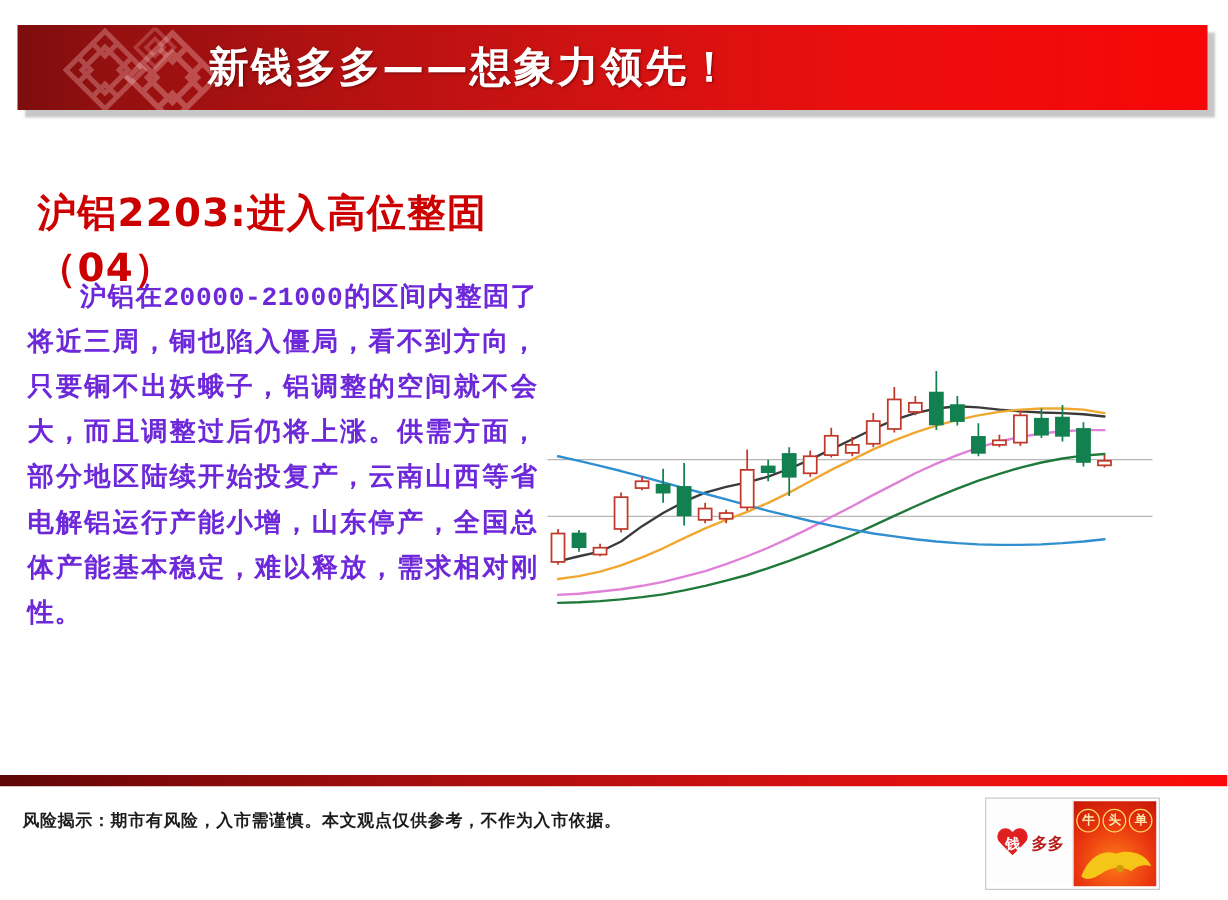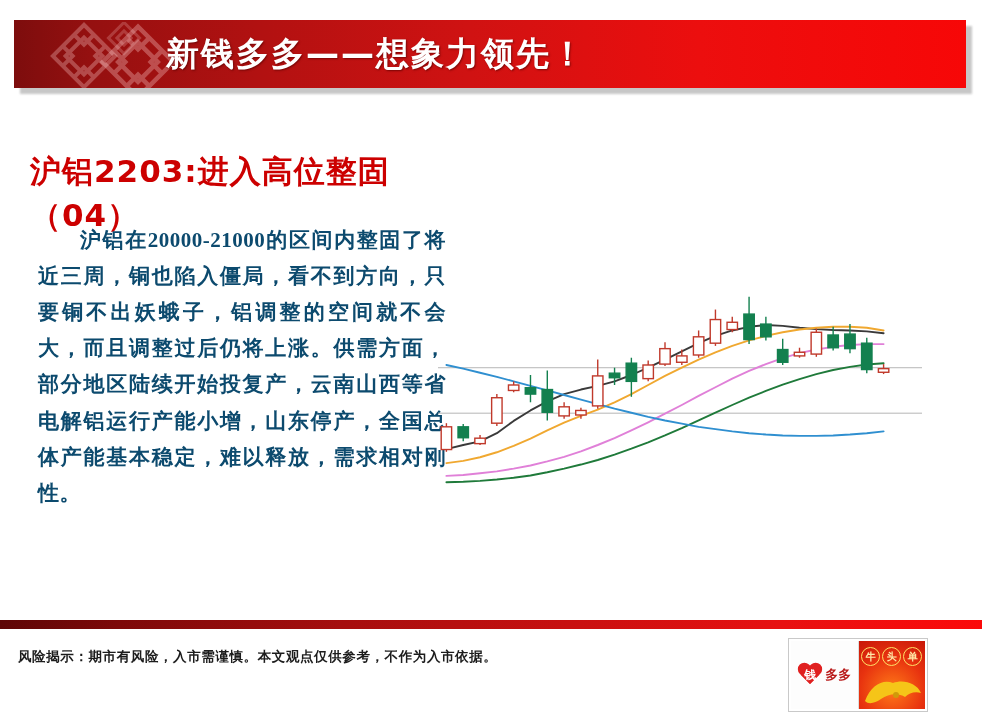--- a/index.html
+++ b/index.html
@@ -34,24 +34,24 @@
   .slide-title{
     position:absolute;left:30px;top:105px;width:400px;
     color:#cc0000;font-size:31px;font-weight:bold;line-height:1.42;
     font-family:"DejaVu Sans","Liberation Sans",sans-serif;
     letter-spacing:1px;
     margin-top:44px;
   }
 
   
   .body-text{
-    position:absolute;left:38px;top:222px;width:408px;
-    font-size:21px;line-height:1.72;color:#0c4a6e;font-weight:bold;
+    position:absolute;left:22px;top:222px;width:408px;
+    font-size:21px;line-height:1.72;color:#6d28d9;font-weight:bold;
     text-align:justify;text-indent:2em;
-    font-family:Liberation Serif, serif;
+    font-family:Liberation Mono, monospace;
     letter-spacing:0.5px;
   }
 
   
   .chart{position:absolute;left:430px;top:255px;width:500px;height:300px;}
   .chart svg{display:block;}
 
   
   .foot-rule{
     position:absolute;left:0;top:620px;width:982px;height:9px;

